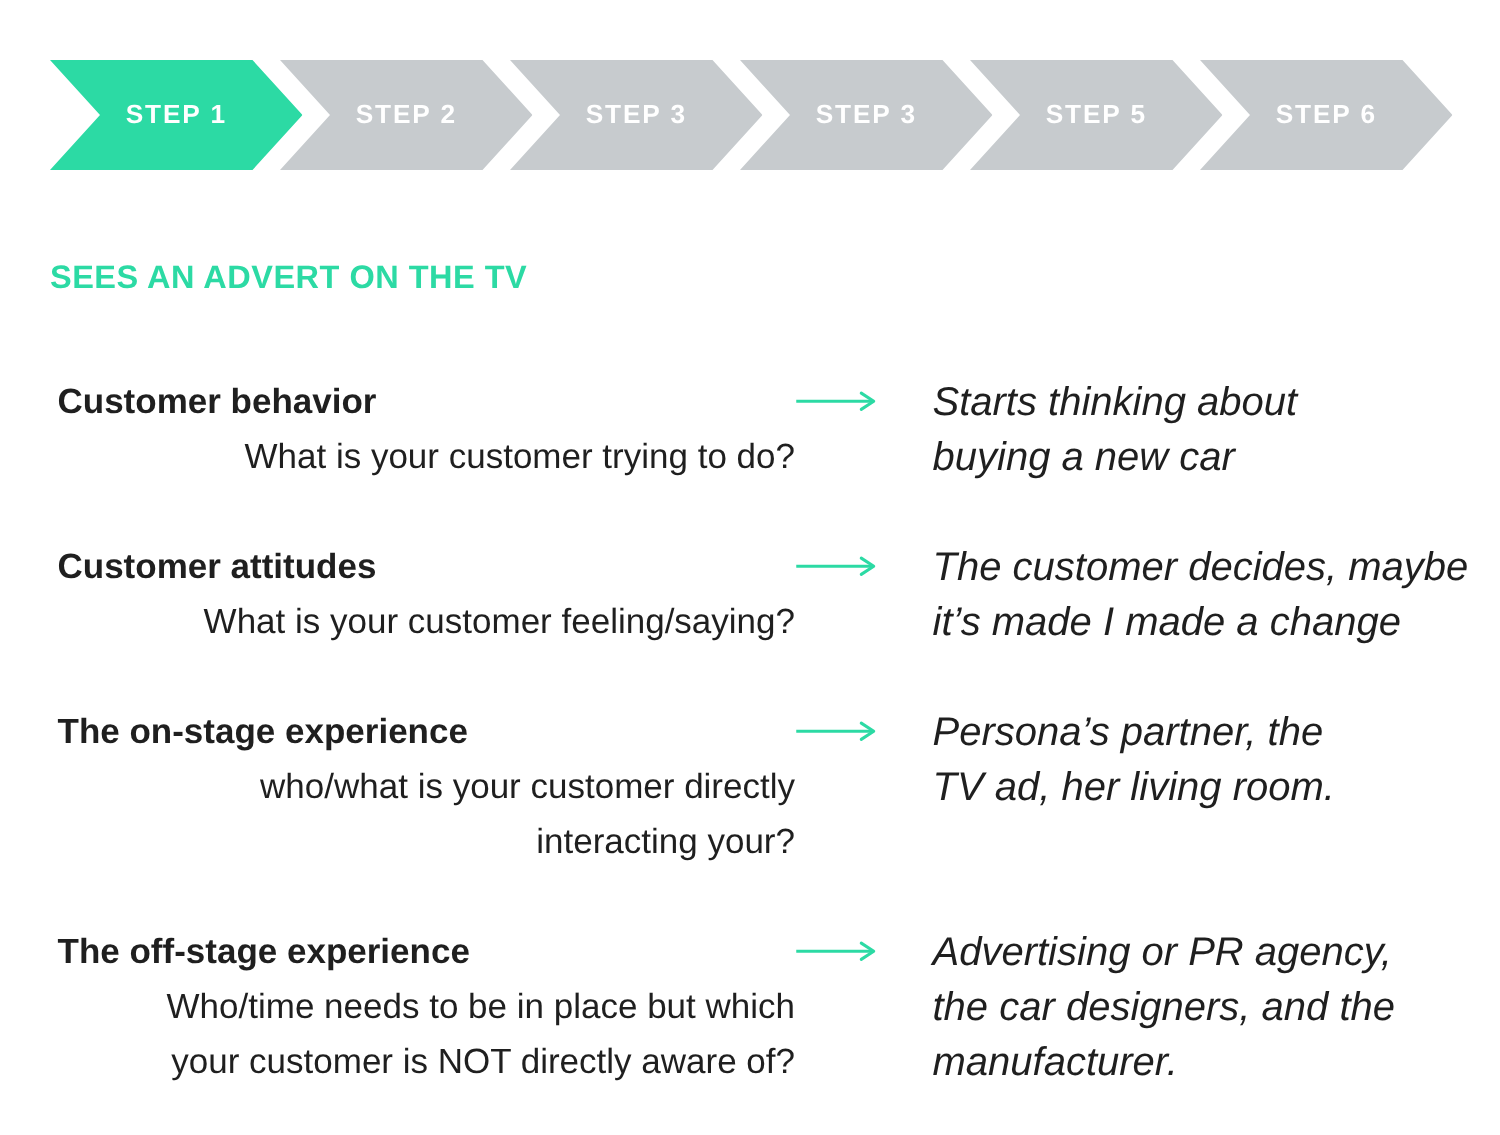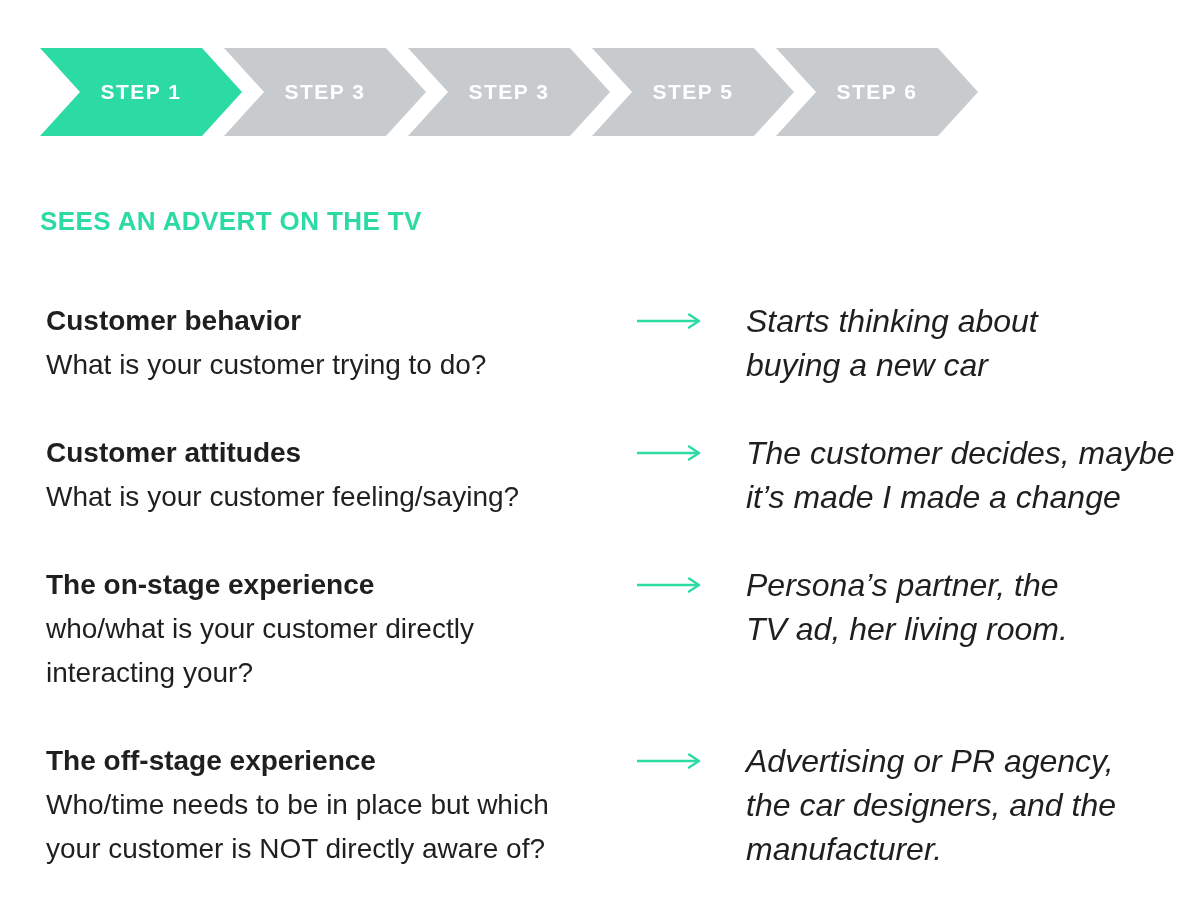--- a/index.html
+++ b/index.html
@@ -62,38 +62,42 @@
   .row-title {
     font-size: 28px;
     font-weight: bold;
     line-height: 44px;
     white-space: nowrap;
   }
   .row-line {
     font-size: 28px;
     line-height: 44px;
     white-space: nowrap;
+    text-align: right;
   }
   .answer-line {
     font-size: 32px;
     line-height: 44px;
     font-style: italic;
     white-space: nowrap;
   }
   .arrow-cell { padding-top: 13px; }
   .arrow-svg { display: block; }
 </style>
 </head>
 <body>
 
 <div class="page">
 
   <div class="stepper">
     <div class="chevron active">
       <span class="step-label">STEP 1</span>
+    </div>
+    <div class="chevron">
+      <span class="step-label">STEP 2</span>
     </div>
     <div class="chevron">
       <span class="step-label">STEP 3</span>
     </div>
     <div class="chevron">
       <span class="step-label">STEP 3</span>
     </div>
     <div class="chevron">
       <span class="step-label">STEP 5</span>
     </div>

